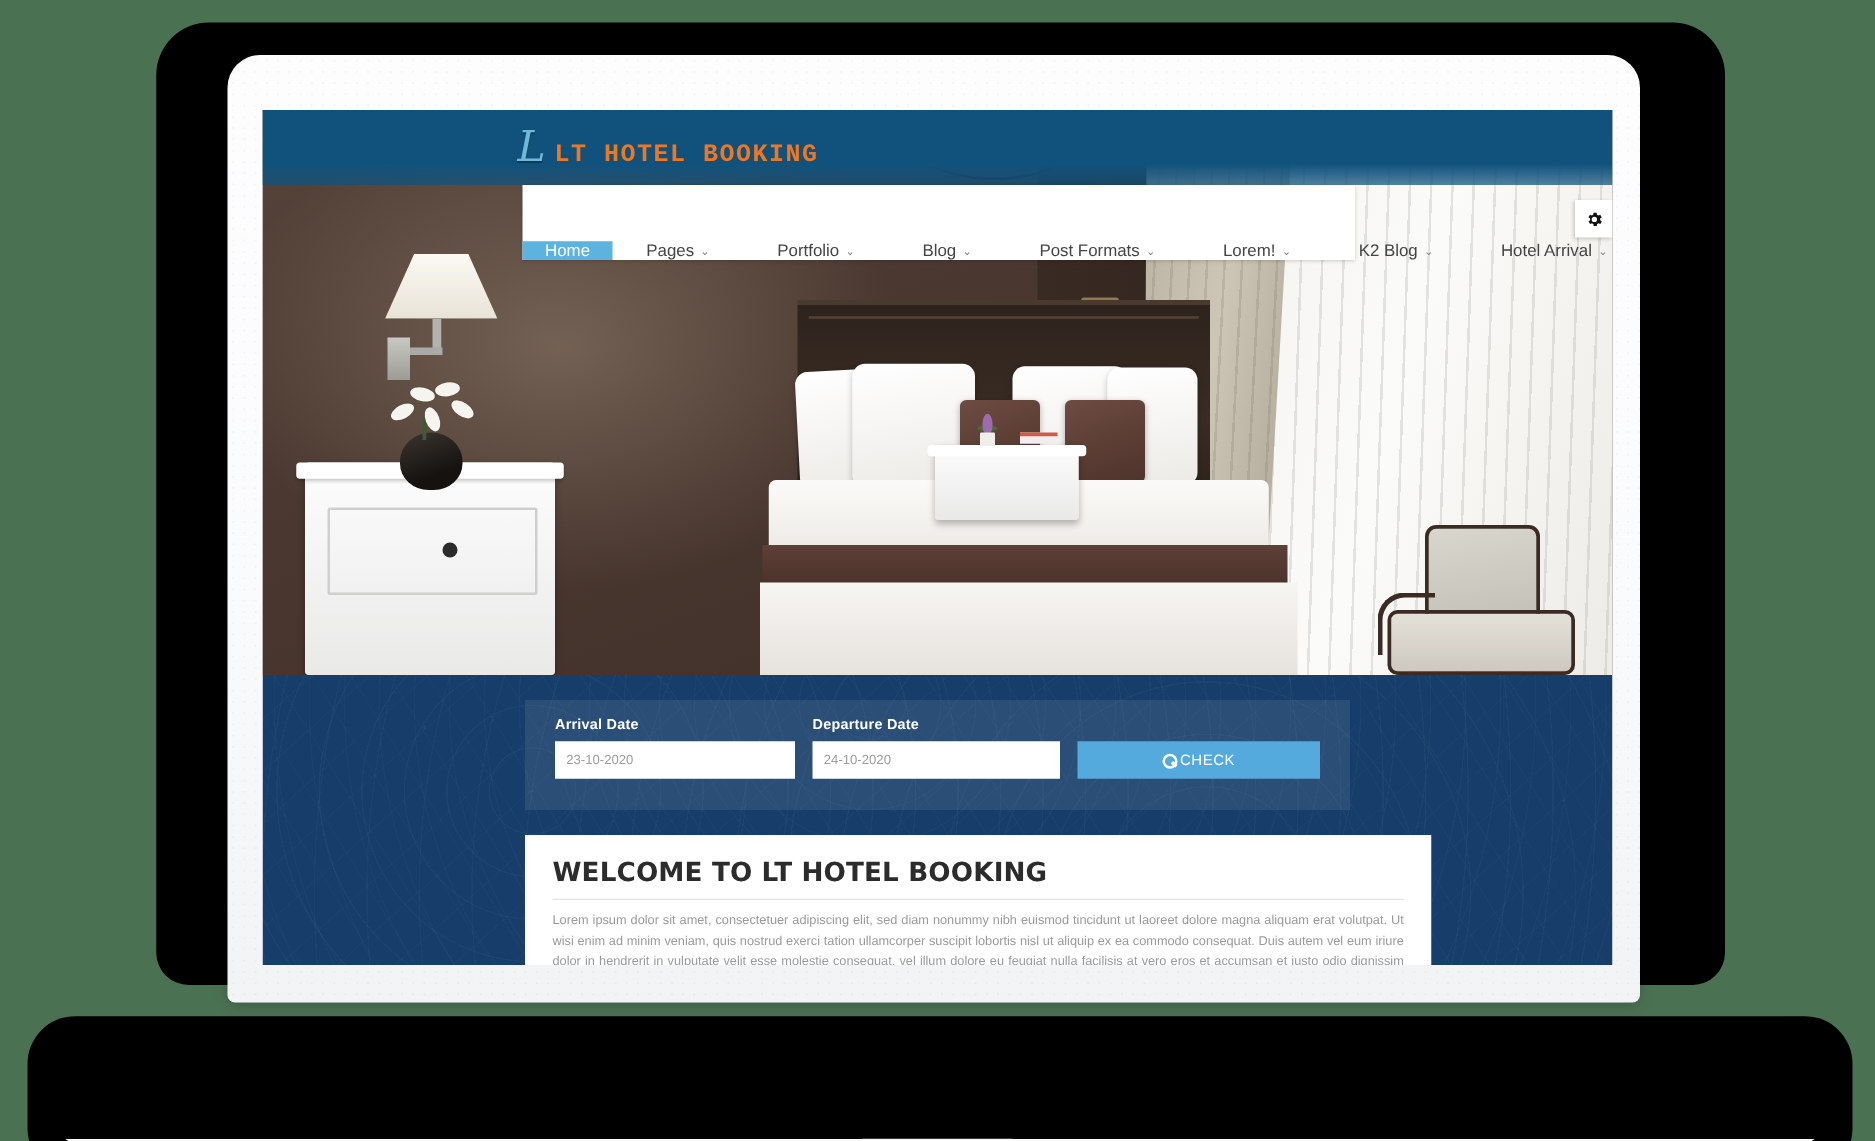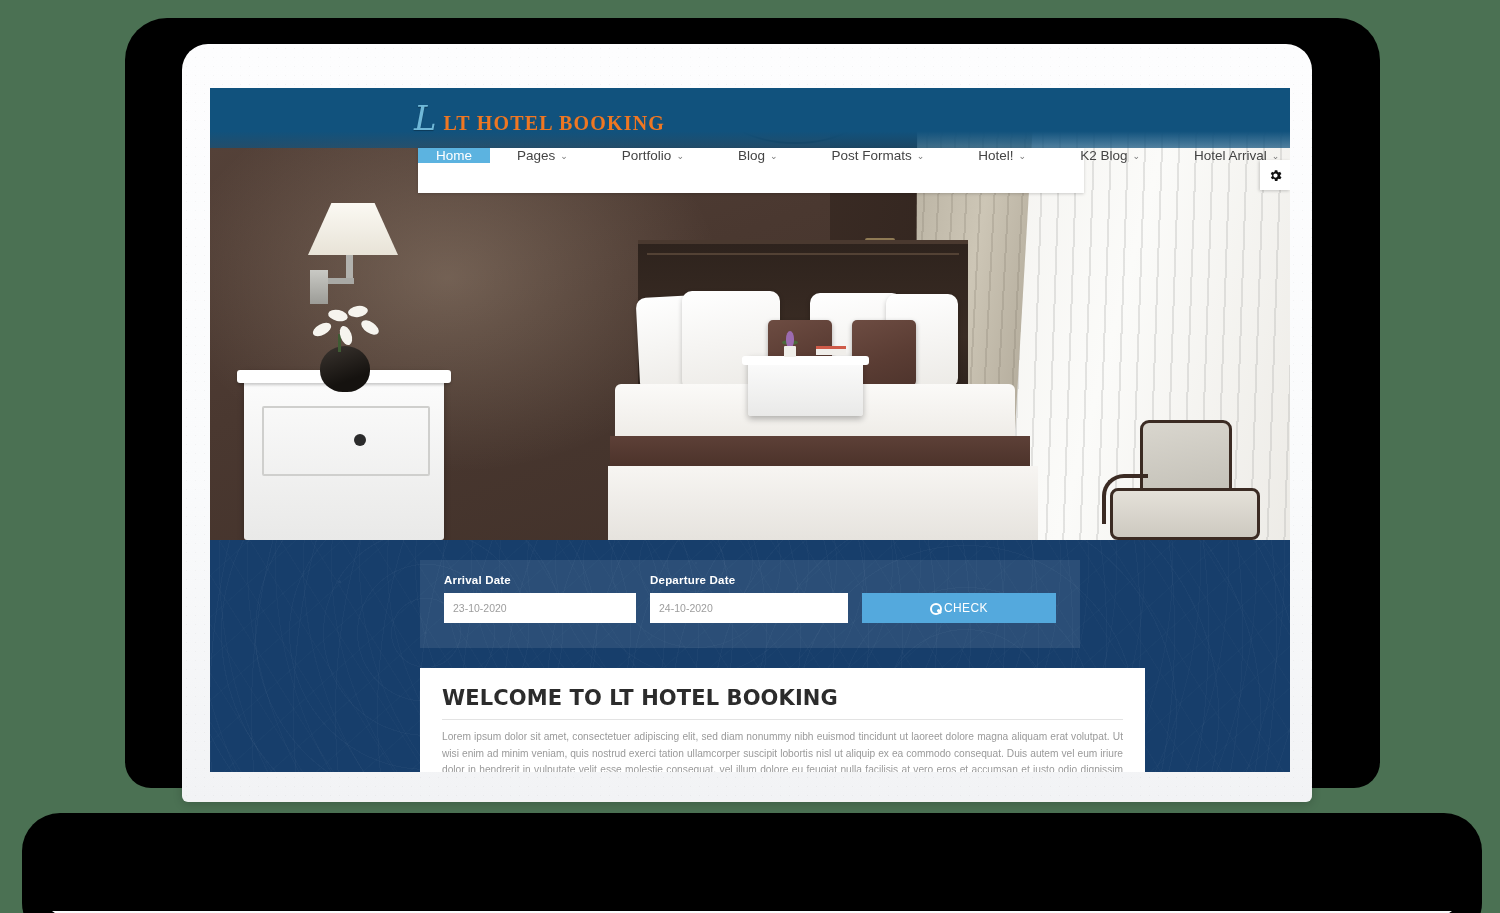--- a/index.html
+++ b/index.html
@@ -230,27 +230,27 @@
     background:linear-gradient(180deg,#11527d 0%,#11527d 72%,rgba(17,82,125,.72) 100%);
     display:flex; align-items:center;
   }
   .logo{ margin-left:204px; display:flex; align-items:baseline; gap:7px; }
   .logo-mark{
     font-family:"DejaVu Serif", serif; font-style:italic;
     font-size:34px; color:#6fb8d8; line-height:1; text-shadow:0 1px 1px rgba(0,0,0,.3);
   }
   .logo-text{
     font-size:20px; font-weight:bold; color:#ef7722; letter-spacing:1.2px;
-    text-transform:uppercase; font-family:Liberation Serif, serif;
+    text-transform:uppercase; font-family:Liberation Mono, monospace;
   }
 
   
   .navbar{
-    position:absolute; left:208px; top:60px; width:666px; height:45px;
-    background:#fff; display:flex; align-items:flex-start;
+    position:absolute; left:208px; top:60px; width:666px; height:60px;
+    background:#fff; display:flex; align-items:flex-end;
     box-shadow:0 1px 3px rgba(0,0,0,.18);
   }
   .nav-items{ display:flex; align-items:stretch; flex:1; }
   .nav-item{
     display:flex; align-items:center; gap:5px;
     padding:0 27px; font-size:13.5px; color:#444;
     white-space:nowrap; cursor:pointer;
   }
   .nav-item.active{ background:#5cb3e0; color:#fff; padding:0 18px; }
   .caret{ font-size:9px; color:#777; line-height:1; transform:translateY(1px); }
@@ -413,21 +413,21 @@
         </div>
         <div class="nav-item">
           <span>Blog</span>
           <span class="caret">⌄</span>
         </div>
         <div class="nav-item">
           <span>Post Formats</span>
           <span class="caret">⌄</span>
         </div>
         <div class="nav-item">
-          <span>Hotel!</span>
+          <span>Lorem!</span>
           <span class="caret">⌄</span>
         </div>
         <div class="nav-item">
           <span>K2 Blog</span>
           <span class="caret">⌄</span>
         </div>
         <div class="nav-item">
           <span>Hotel Arrival</span>
           <span class="caret">⌄</span>
         </div>

